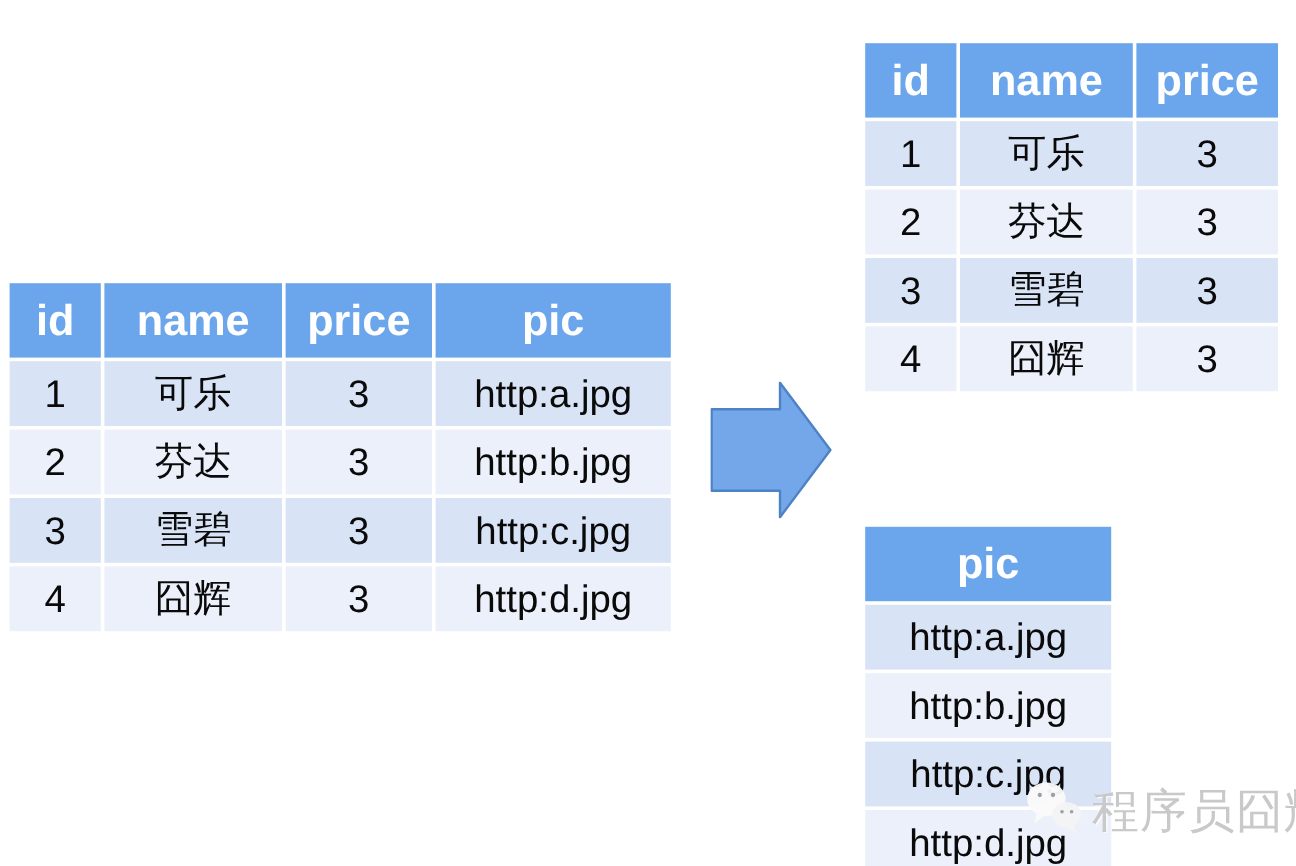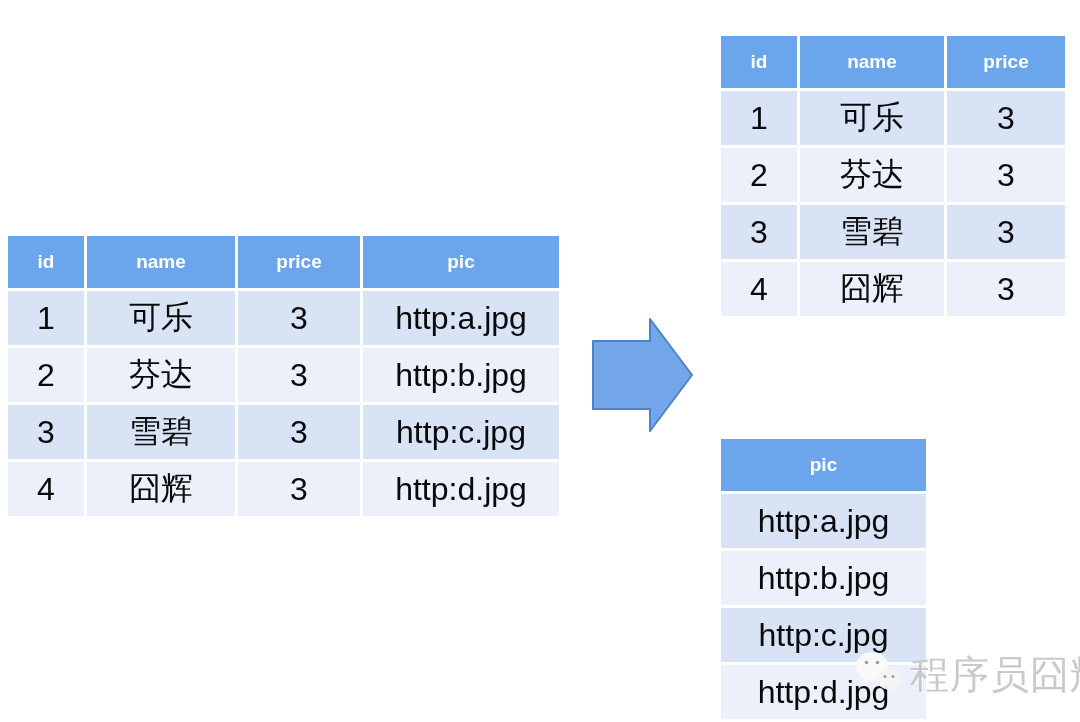--- a/index.html
+++ b/index.html
@@ -28,22 +28,22 @@
   table.tbl {
     position: absolute;
     border-collapse: separate;
     border-spacing: 3px;
     table-layout: fixed;
   }
   table.tbl th {
     background: var(--header-bg);
     color: var(--header-text);
     font-weight: bold;
-    font-size: 19px;
-    height: 52px;
+    font-size: 36px;
+    height: 62px;
     text-align: center;
     vertical-align: middle;
     padding: 0;
   }
   table.tbl td {
     color: var(--cell-text);
     font-size: 32px;
     height: 54px;
     text-align: center;
     vertical-align: middle;

